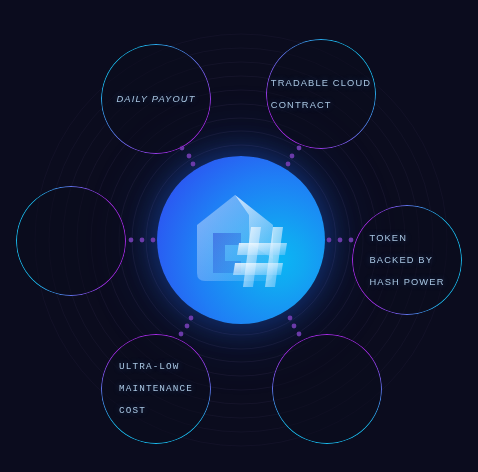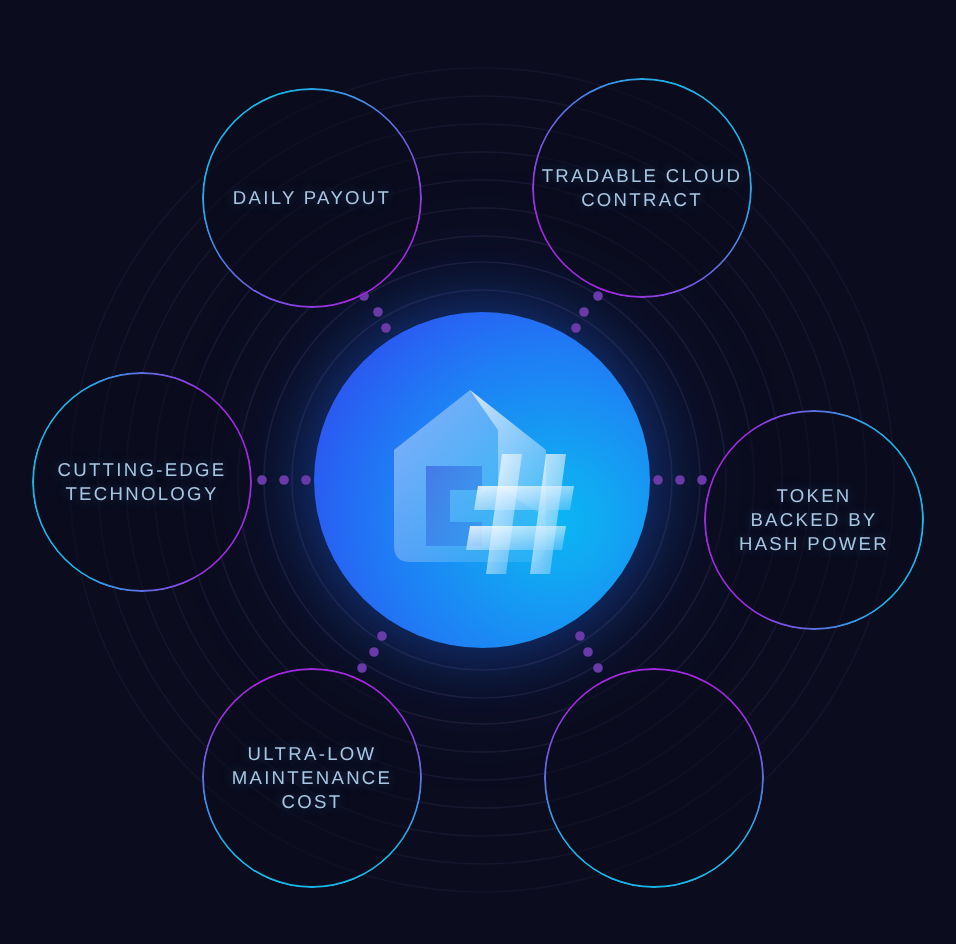--- a/index.html
+++ b/index.html
@@ -78,37 +78,36 @@
        linear-gradient(#fff 0 0);
     -webkit-mask-composite: xor;
             mask:
        linear-gradient(#fff 0 0) content-box,
        linear-gradient(#fff 0 0);
     mask-composite: exclude;
   }
   .node .label {
     position: relative;
     z-index: 2;
-    text-align: center;
     color: #a9c6e2;
     font-size: 9.3px;
-    line-height: 12px;
+    line-height: 22px;
     letter-spacing: 1.15px;
     text-transform: uppercase;
     white-space: pre-line;
     text-shadow: 0 0 6px rgba(80,150,230,0.35);
     padding: 0 4px;
   }
 
   
-  #node-daily-payout      { left: 101px; top:  44px; }
+  #node-daily-payout      { left: 101px; top:  44px; font-style: italic; }
   #node-tradable-cloud    { left: 266px; top:  39px; }
   #node-cutting-edge      { left:  16px; top: 186px; }
   #node-token-backed      { left: 352px; top: 205px; }
-  #node-ultra-low         { left: 101px; top: 334px; }
+  #node-ultra-low         { left: 101px; top: 334px; font-family: Liberation Mono, monospace; }
   #node-lifetime-validity { left: 272px; top: 334px; }
 </style>
 </head>
 <body>
 
 <div id="stage" style="background: rgb(11, 12, 30); width: 478px; height: 472px;">
 
   <svg id="bg-rings" viewBox="0 0 478 472" width="478" height="472" aria-hidden="true">
     <g id="orbit-group" fill="none" stroke="#332c4d" stroke-width="0.8" opacity="0.62">
         <circle cx="241" cy="240" r="95" opacity="0.75"></circle>
@@ -191,22 +190,20 @@
   </div>
 
   <div class="node" id="node-tradable-cloud">
     <span class="ring" style="background: linear-gradient(45deg, rgb(160, 42, 224) 0%, rgb(160, 42, 224) 18%, rgb(26, 182, 232) 82%, rgb(26, 182, 232) 100%);"></span>
     <span class="label" style="color: rgb(169, 198, 226);">TRADABLE CLOUD
 CONTRACT</span>
   </div>
 
   <div class="node" id="node-cutting-edge">
     <span class="ring" style="background: linear-gradient(90deg, rgb(26, 182, 232) 0%, rgb(26, 182, 232) 18%, rgb(160, 42, 224) 82%, rgb(160, 42, 224) 100%);"></span>
-    <span class="label" style="color: rgb(169, 198, 226);">CUTTING-EDGE
-TECHNOLOGY</span>
   </div>
 
   <div class="node" id="node-token-backed">
     <span class="ring" style="background: linear-gradient(90deg, rgb(160, 42, 224) 0%, rgb(160, 42, 224) 18%, rgb(26, 182, 232) 82%, rgb(26, 182, 232) 100%);"></span>
     <span class="label" style="color: rgb(169, 198, 226);">TOKEN
 BACKED BY
 HASH POWER</span>
   </div>
 
   <div class="node" id="node-ultra-low">

